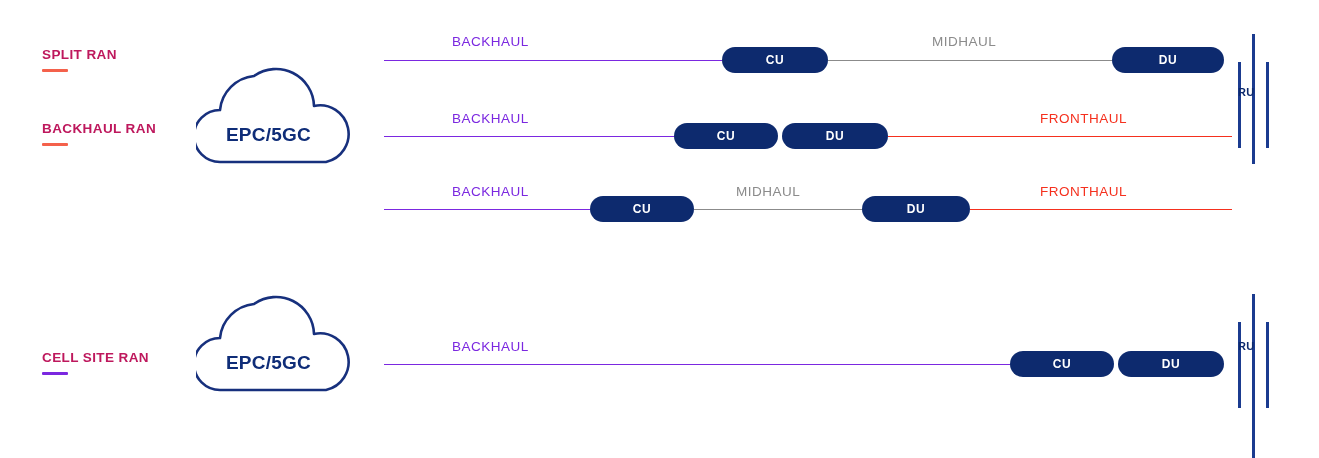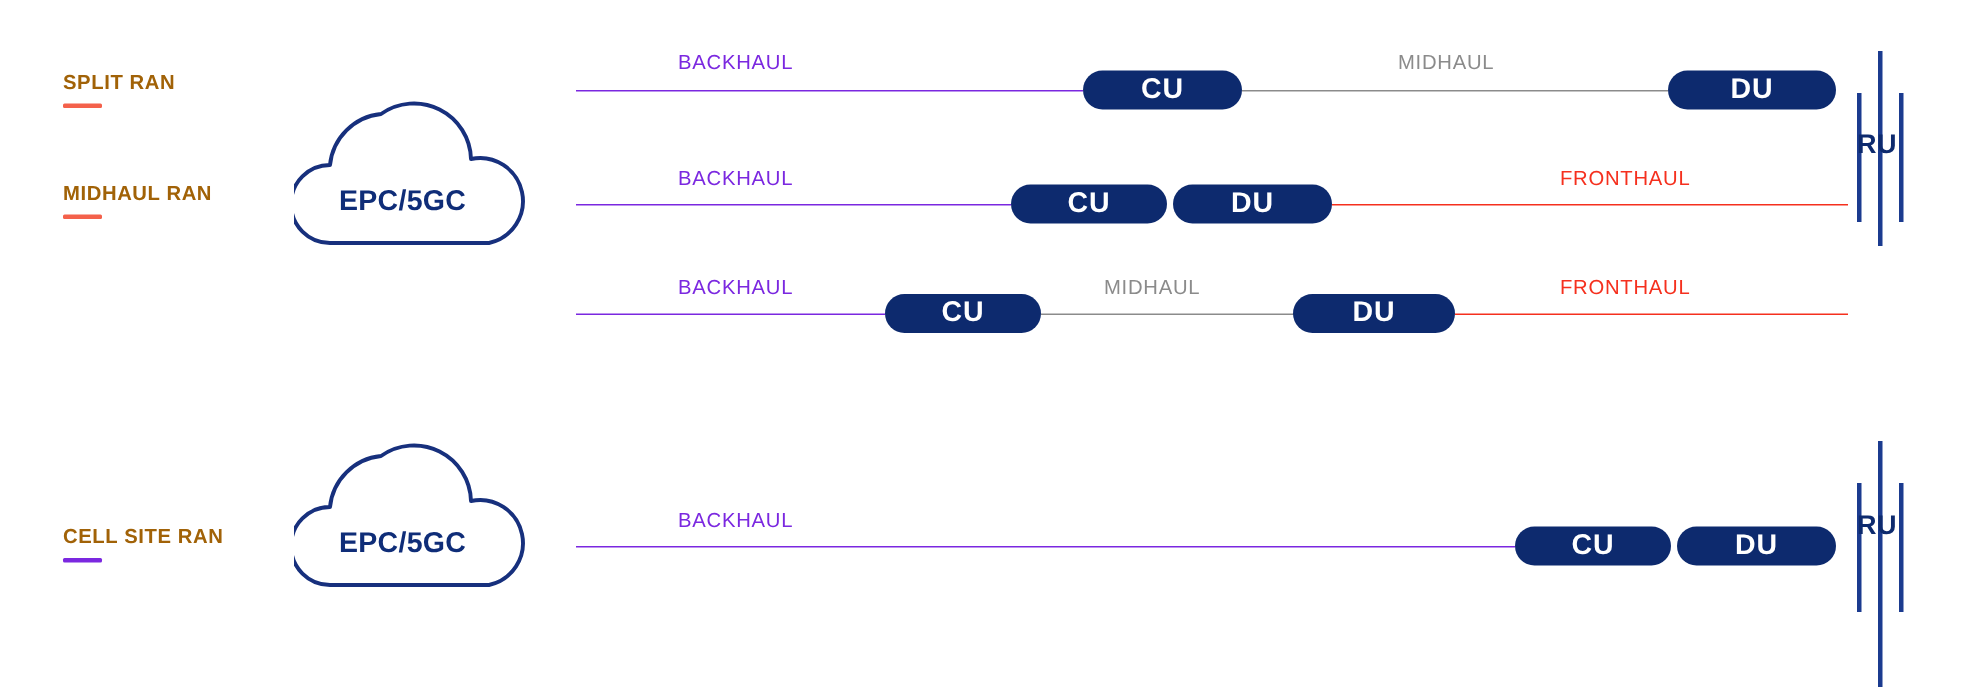--- a/index.html
+++ b/index.html
@@ -20,21 +20,21 @@
     width: 1319px;
     height: 458px;
   }
 
   
   .row-label {
     position: absolute;
     font-size: 13.5px;
     font-weight: 700;
     letter-spacing: 0.4px;
-    color: #a16207;
+    color: #be185d;
     white-space: nowrap;
   }
   .row-label .underline {
     display: block;
     width: 26px;
     height: 3px;
     margin-top: 7px;
     border-radius: 1px;
   }
 
@@ -64,42 +64,42 @@
     letter-spacing: 0.5px;
     white-space: nowrap;
   }
 
   
   .pill {
     position: absolute;
     background: #0d2a6e;
     border-radius: 14px;
     color: #ffffff;
-    font-size: 19px;
+    font-size: 12px;
     font-weight: 700;
     letter-spacing: 0.6px;
     display: flex;
     align-items: center;
     justify-content: center;
     height: 26px;
     box-sizing: border-box;
   }
 
   
   .antenna {
     position: absolute;
   }
   .antenna .mast {
     position: absolute;
     width: 2.5px;
     background: #1b3b8f;
   }
   .antenna .ru-label {
     position: absolute;
-    font-size: 18px;
+    font-size: 11px;
     font-weight: 700;
     color: #0d2a6e;
     letter-spacing: 0.3px;
     white-space: nowrap;
   }
 </style>
 </head>
 <body>
 
 <div class="canvas">
@@ -120,21 +120,21 @@
   <div class="pill" style="left:1112px; top:47px; width:112px;">DU</div>
 
   <div class="antenna">
     <div class="mast" style="left:1238px; top:62px;  height:86px;"></div>
     <div class="mast" style="left:1252px; top:34px;  height:130px;"></div>
     <div class="mast" style="left:1266px; top:62px;  height:86px;"></div>
     <div class="ru-label" style="left:1238px; top:86px;">RU</div>
   </div>
 
   <div class="row-label" style="left:42px; top:121px;">
-    <span>MIDHAUL RAN</span>
+    <span>BACKHAUL RAN</span>
     <span class="underline" style="background:#F4614B;"></span>
   </div>
 
   <div class="cloud" style="left:196px; top:62px;">
     <svg width="160" height="105" viewBox="0 0 160 105">
       <path d="M 24 100
                A 26 26 0 0 1 24 48
                A 38 38 0 0 1 58 14
                A 38 38 0 0 1 118 44
                A 28 28 0 0 1 130 100

